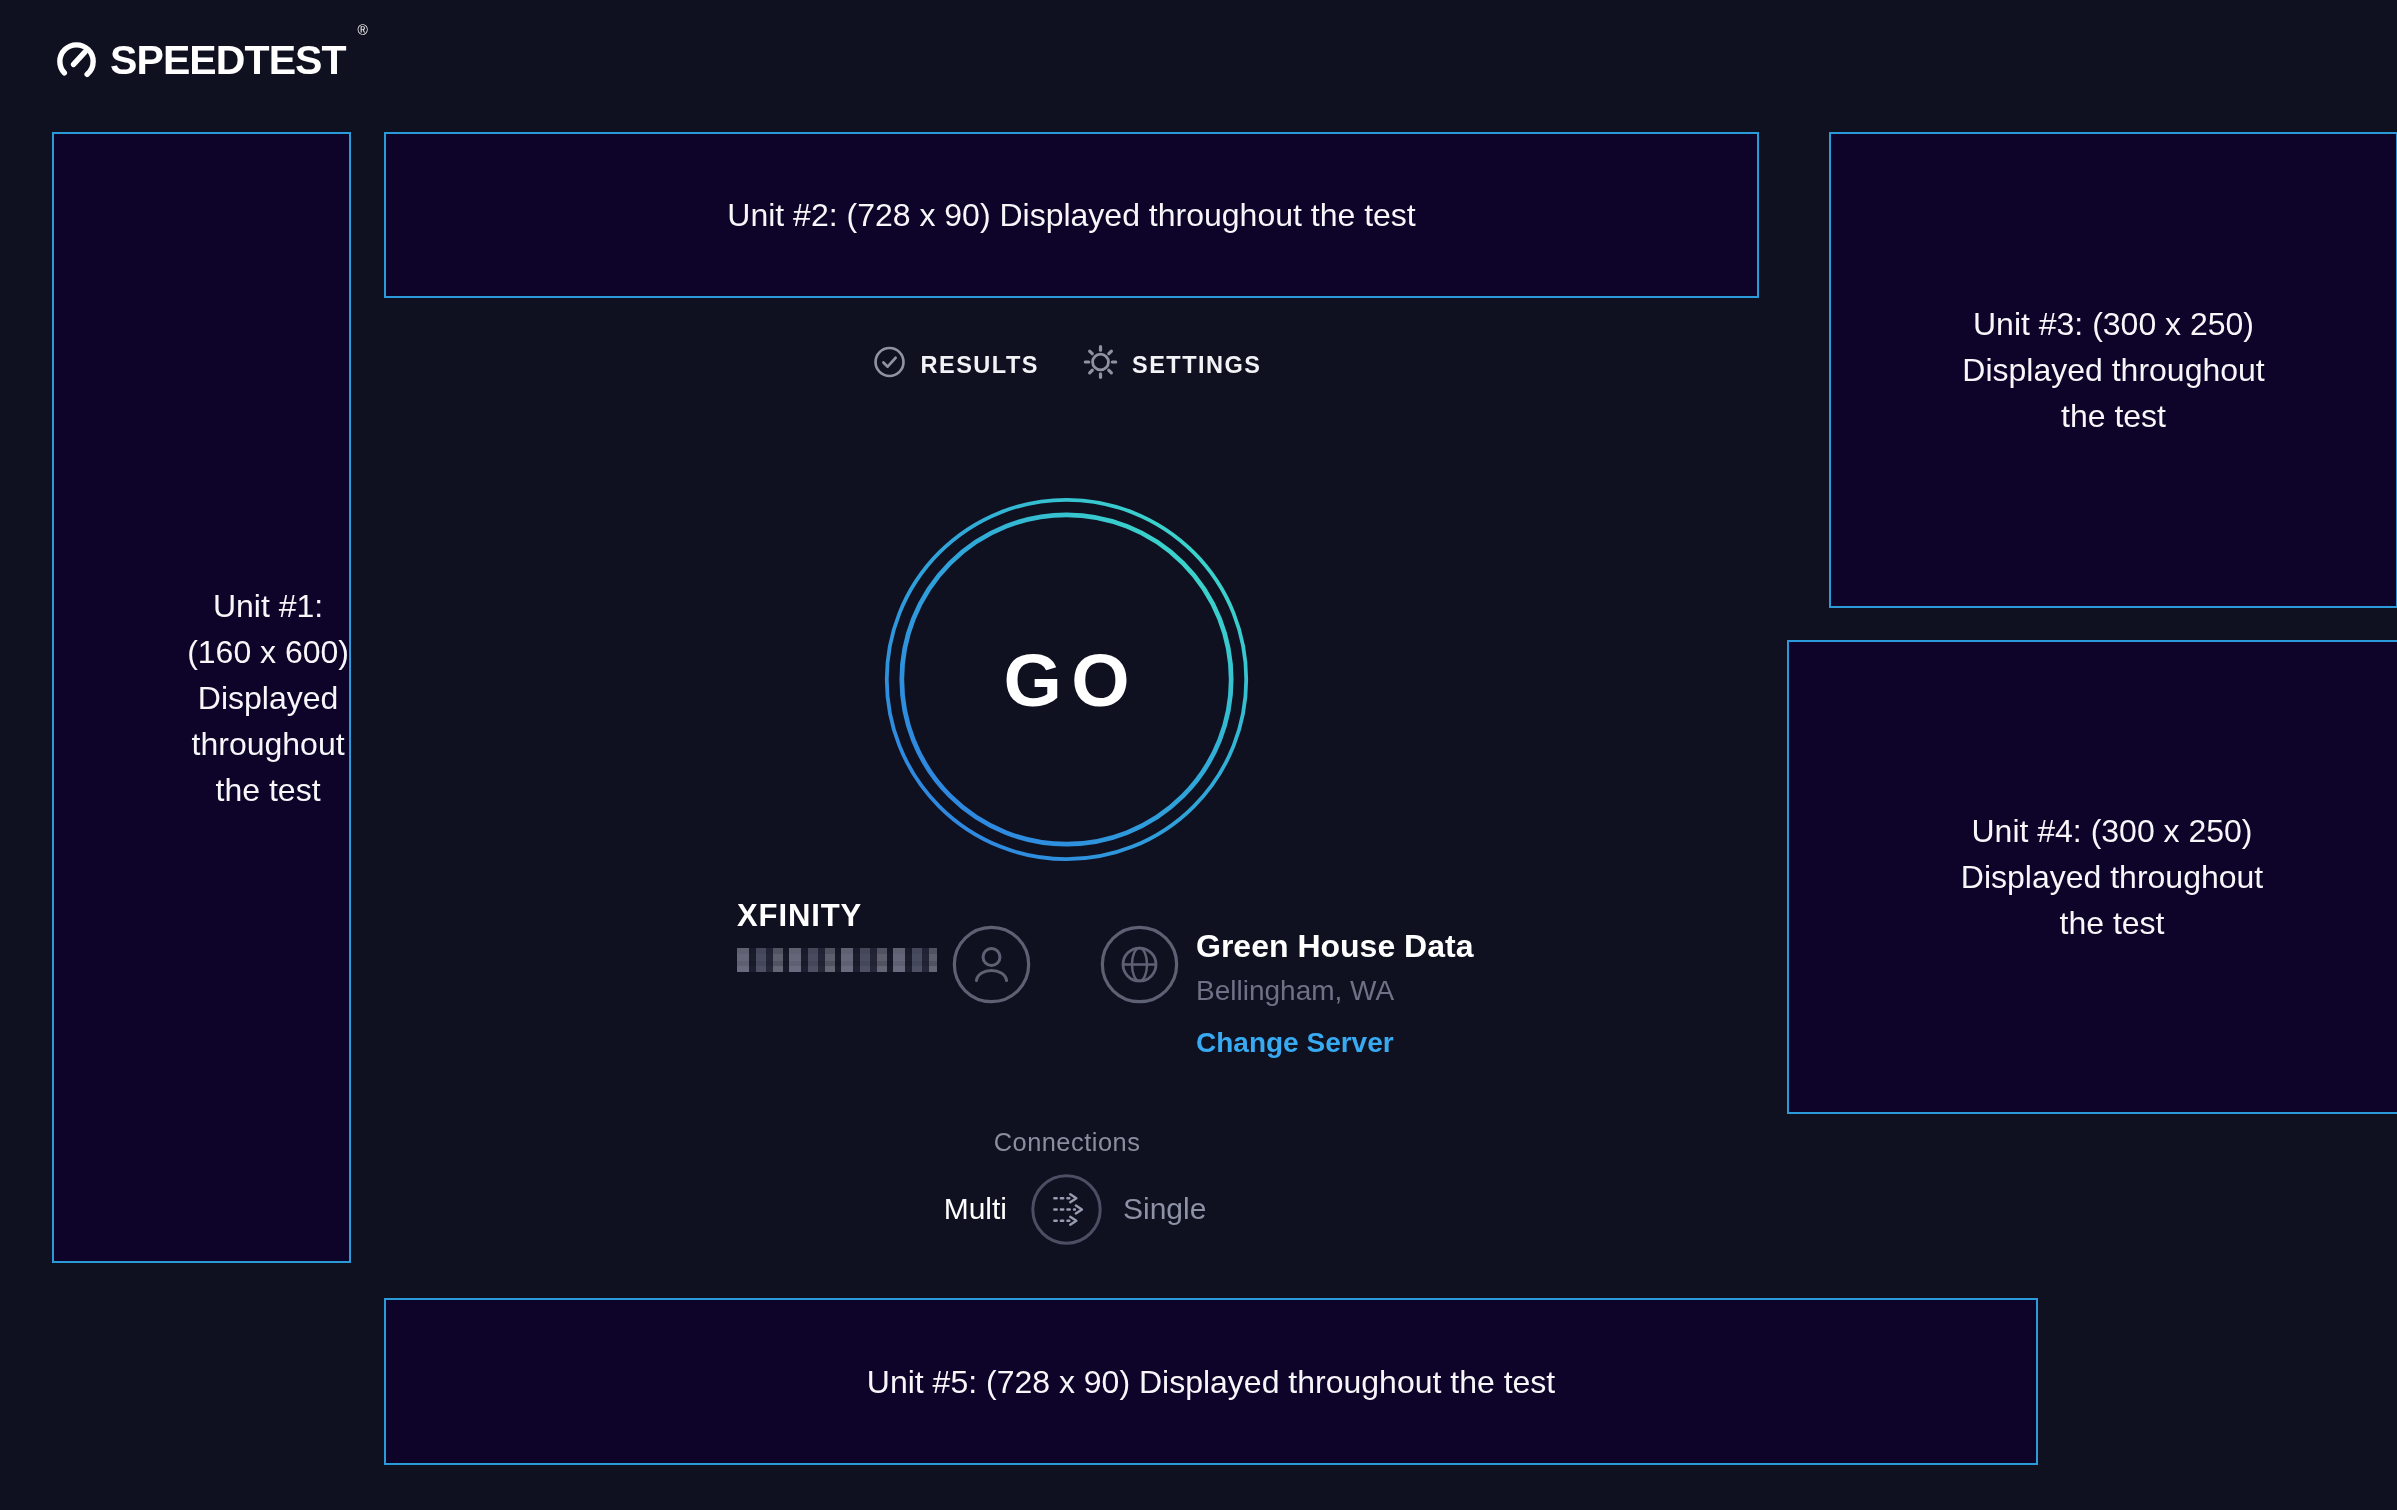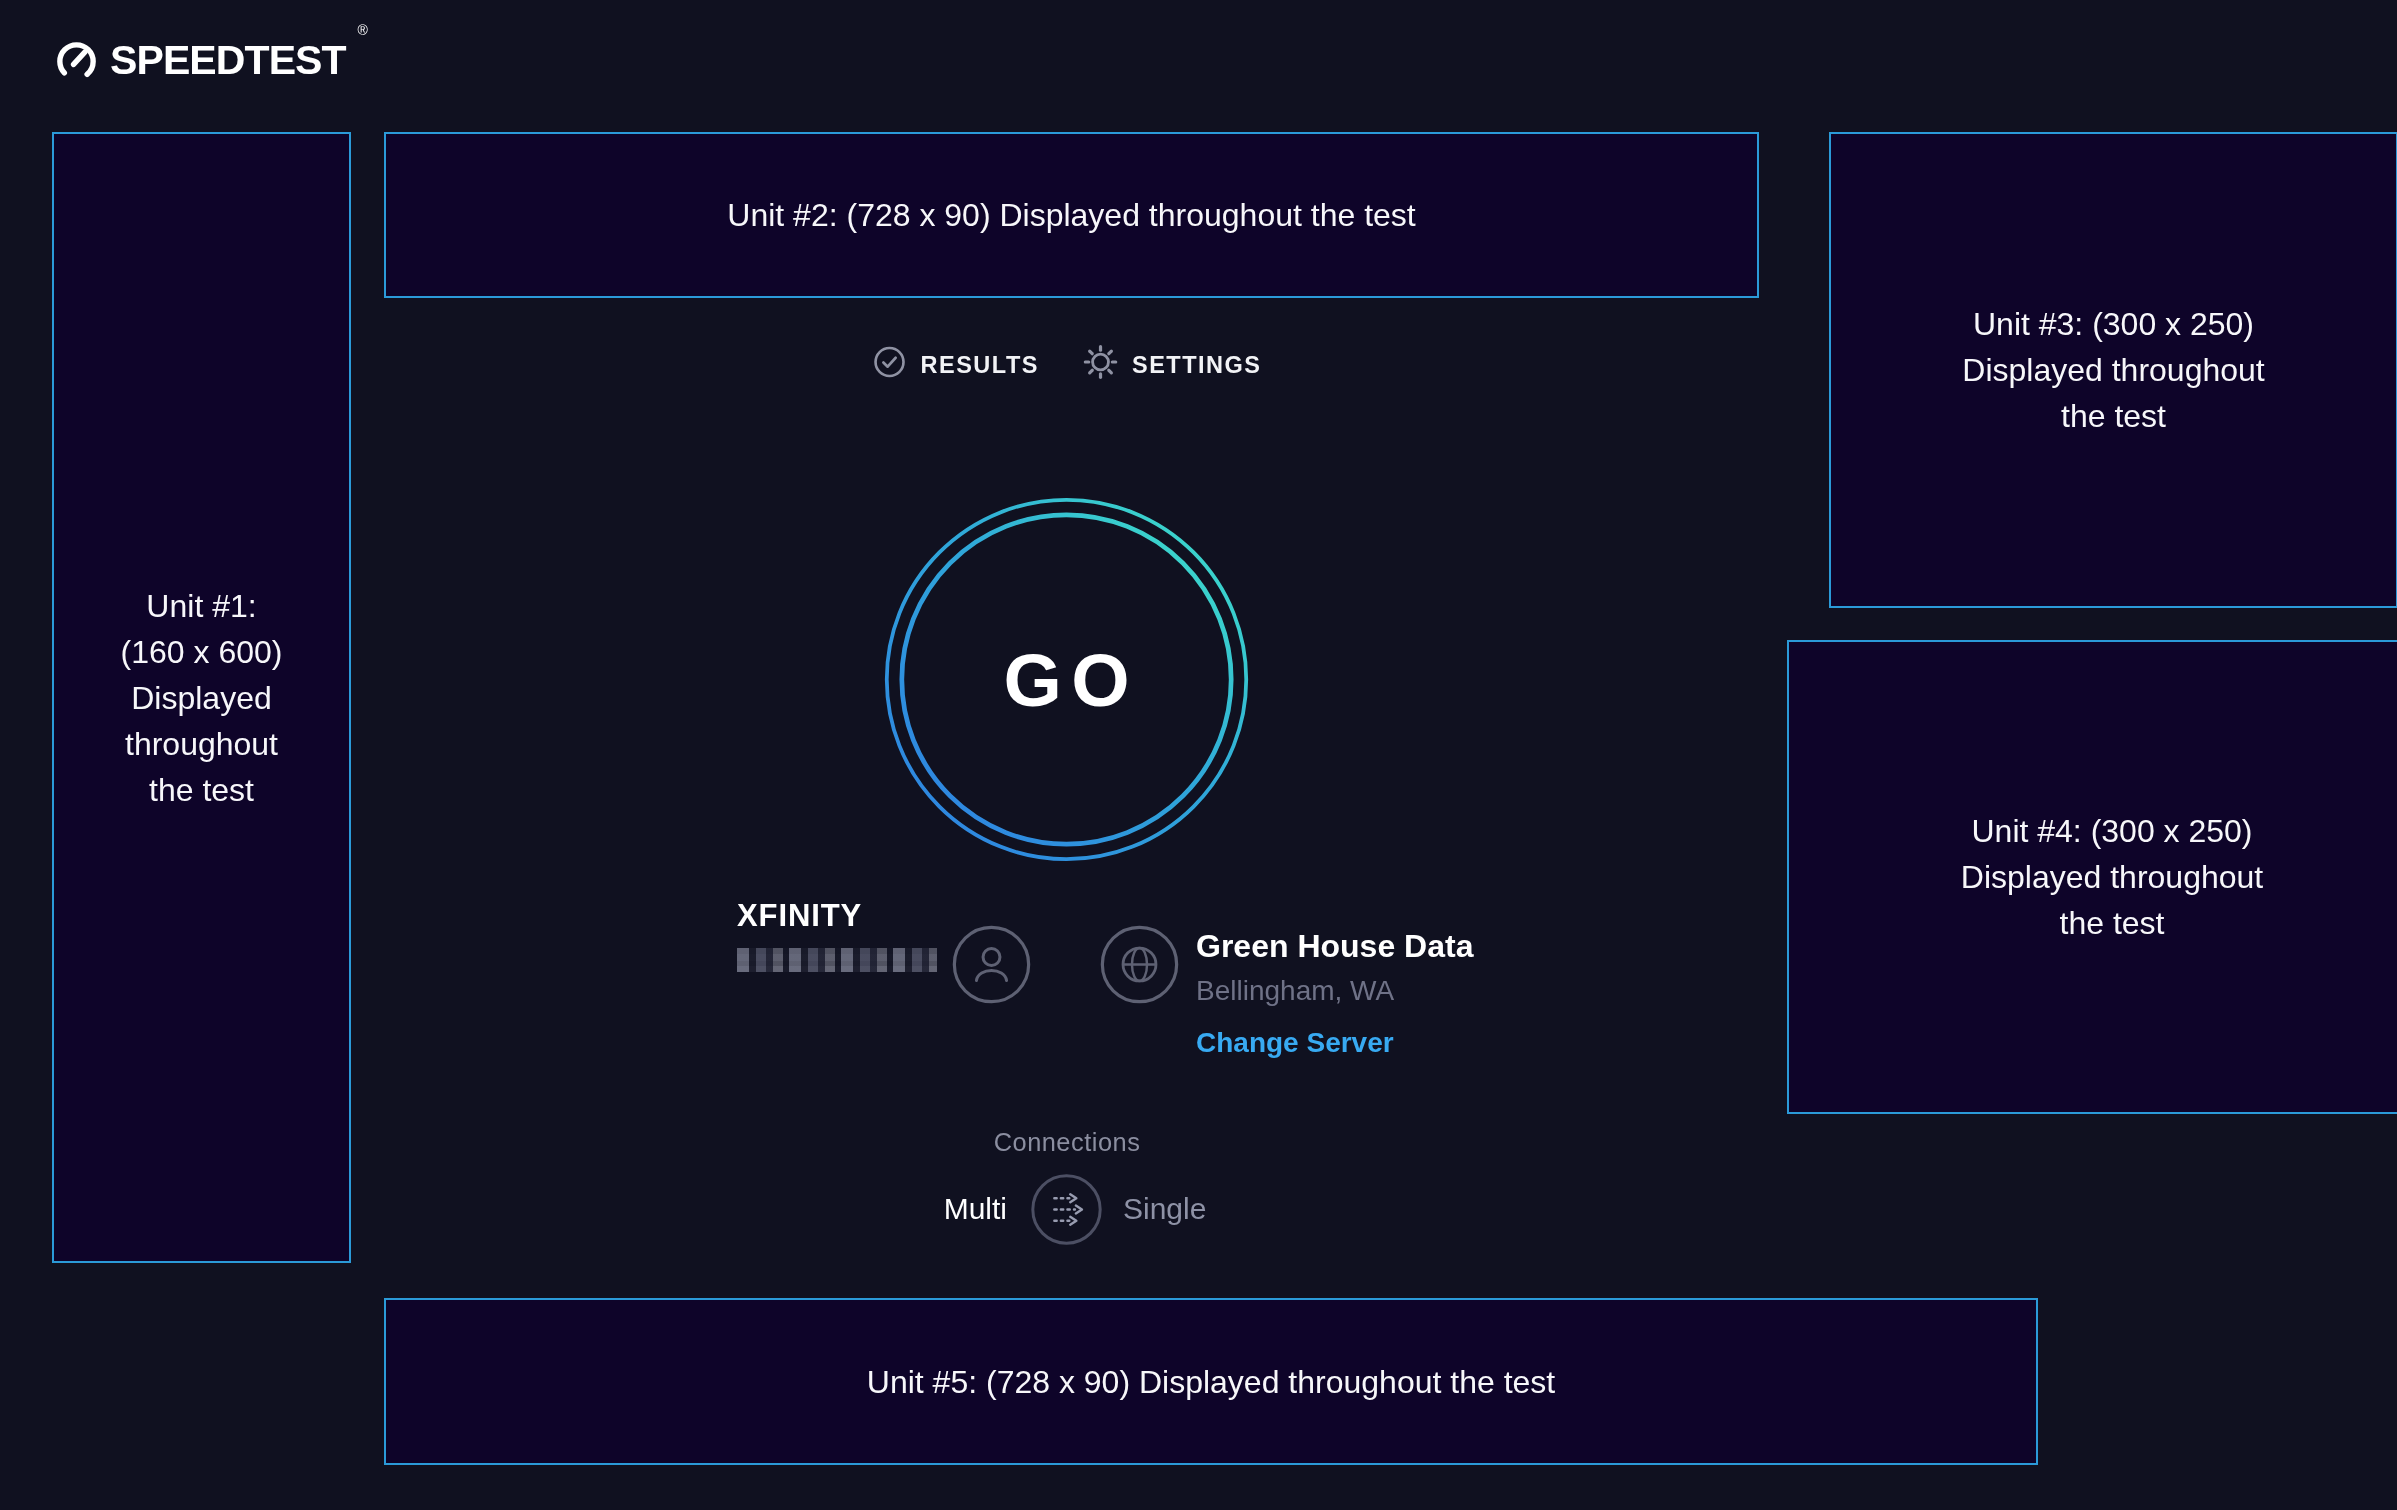--- a/index.html
+++ b/index.html
@@ -20,21 +20,21 @@
   .logo-mark{font-size:14px; color:var(--text-primary); vertical-align:super; position:relative; top:-15px; left:1.9px;}
   .nav{display:flex; align-items:center; gap:58px;}
   .nav-item{font-size:26px; color:var(--text-primary); cursor:pointer; white-space:nowrap;}
   .login{display:flex; align-items:center; gap:10.4px; cursor:pointer;}
 
   
   .ad-unit{position:absolute; background:var(--panel-bg); border:2.8px solid var(--accent-blue);
            display:flex; align-items:center; justify-content:center; text-align:center;
            color:#f7f7fa; font-size:32px; line-height:46px;}
   .ad-lines span{display:block;}
-  #unit1{left:52px; top:132px; width:299px; height:1131px;}
+  #unit1{left:52px; top:132px; width:299px; height:1131px;justify-content:flex-end;}
   #unit2{left:384px; top:132px; width:1375px; height:166px;}
   #unit3{left:1787px; top:132px; width:569px; height:476px;margin-left:42px;}
   #unit4{left:1787px; top:640px; width:650px; height:474px;}
   #unit5{left:384px; top:1298px; width:1654px; height:167px;}
 
   
   .tabs{position:absolute; top:345px; left:1067px; transform:translateX(-50%);
         display:flex; align-items:center; gap:45px;}
   .tab{display:flex; align-items:center; gap:14px; font-size:23.5px; font-weight:700;
        letter-spacing:1.5px; color:#f2f3f6; cursor:pointer; white-space:nowrap;}

